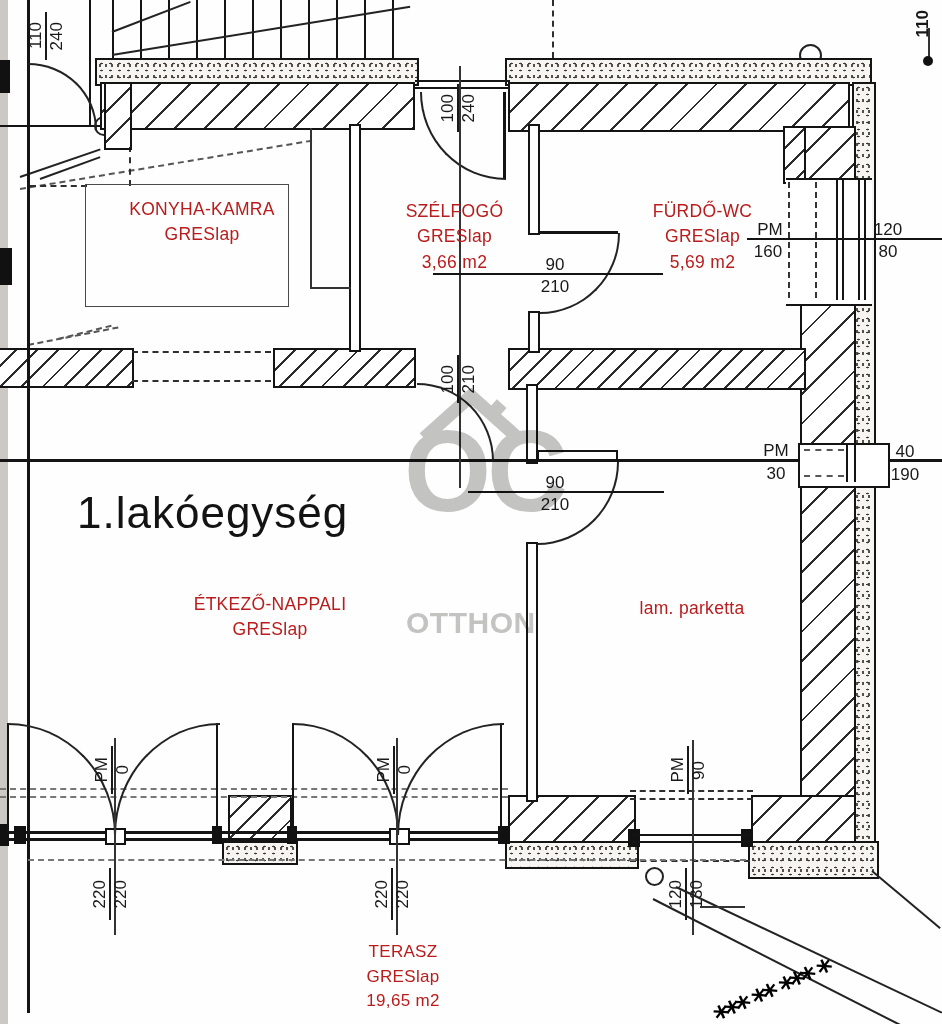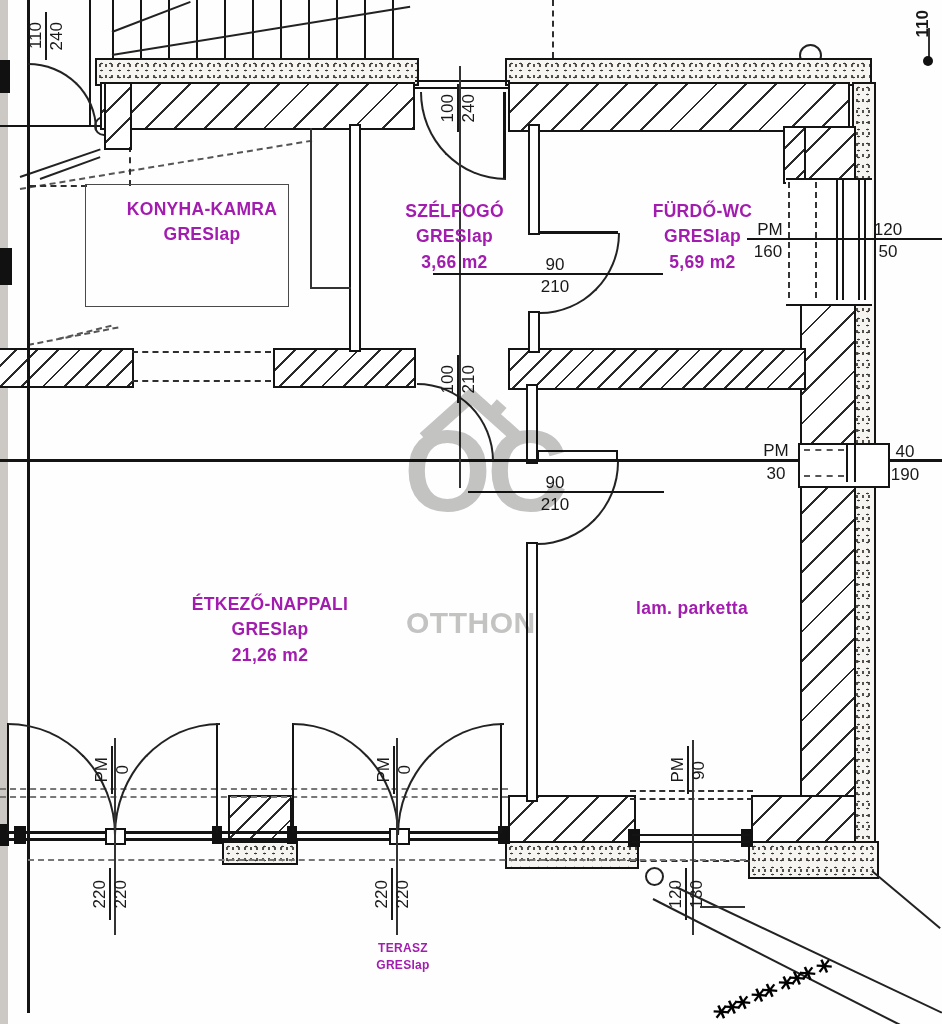--- a/index.html
+++ b/index.html
@@ -23,21 +23,21 @@
   .dash-v{position:absolute;border-left:2px dashed #2e2e2e;}
   .diag{position:absolute;height:0;border-top:2px solid #222;transform-origin:left center;}
   .diag-d{position:absolute;height:0;border-top:2px dashed #555;transform-origin:left center;}
   
   .arc{position:absolute;border:0 solid #222;}
   .arc-tr{border-top:2px solid #222;border-right:2px solid #222;border-top-right-radius:100% 100%;}
   .arc-tl{border-top:2px solid #222;border-left:2px solid #222;border-top-left-radius:100% 100%;}
   .arc-br{border-bottom:2px solid #222;border-right:2px solid #222;border-bottom-right-radius:100% 100%;}
   .arc-bl{border-bottom:2px solid #222;border-left:2px solid #222;border-bottom-left-radius:100% 100%;}
   
-  .room{position:absolute;text-align:center;font-size:17.5px;line-height:1.45;color:#a21caf;letter-spacing:.3px;font-weight:bold;}
+  .room{position:absolute;text-align:center;font-size:17.5px;line-height:1.45;color:#b91c1c;letter-spacing:.3px;}
   .room div{white-space:nowrap;}
   .dim{position:absolute;font-size:17px;color:#191919;white-space:nowrap;text-align:center;}
   .vdim{position:absolute;display:flex;flex-direction:row;align-items:center;}
   .vdim .sep{width:2px;align-self:stretch;background:#191919;}
   .vtext{writing-mode:vertical-rl;transform:rotate(180deg);font-size:17px;color:#191919;
          white-space:nowrap;line-height:1;padding:0 1px;}
   .post{position:absolute;background:#111;}
   .title{position:absolute;font-size:44px;color:#131313;letter-spacing:1px;white-space:nowrap;}
   
   #wm{position:absolute;left:396px;top:388px;width:160px;height:260px;opacity:.62;
@@ -225,21 +225,21 @@
   <div class="dim" style="left:533px;top:277px;width:44px;">210</div>
 
   <div class="dim" style="left:538px;top:473px;width:34px;">90</div>
   <div class="ln" style="left:468px;top:491px;width:196px;height:2px;"></div>
   <div class="dim" style="left:533px;top:495px;width:44px;">210</div>
 
   <div class="dim" style="left:750px;top:220px;width:40px;">PM</div>
   <div class="ln" style="left:747px;top:238px;width:195px;height:2px;"></div>
   <div class="dim" style="left:748px;top:242px;width:40px;">160</div>
   <div class="dim" style="left:868px;top:220px;width:40px;">120</div>
-  <div class="dim" style="left:872px;top:242px;width:32px;">50</div>
+  <div class="dim" style="left:872px;top:242px;width:32px;">80</div>
 
   <div class="dim" style="left:756px;top:441px;width:40px;">PM</div>
   <div class="dim" style="left:760px;top:464px;width:32px;">30</div>
   <div class="dim" style="left:890px;top:442px;width:30px;">40</div>
   <div class="dim" style="left:884px;top:465px;width:42px;">190</div>
 
   <div class="vdim" style="left:668px;top:746px;height:48px;">
     <span class="vtext">PM</span>
       <span class="sep"></span>
       <span class="vtext">90</span>
@@ -282,30 +282,31 @@
     <div>3,66 m2</div>
   </div>
   <div class="room" style="left:635px;top:199px;width:135px;">
     <div>FÜRDŐ-WC</div>
     <div>GRESlap</div>
     <div>5,69 m2</div>
   </div>
   <div class="room" style="left:175px;top:592px;width:190px;">
     <div>ÉTKEZŐ-NAPPALI</div>
     <div>GRESlap</div>
-    <div>21,26 m2</div>
   </div>
   <div class="room" style="left:612px;top:596px;width:160px;font-size:18.5px;">
     <div style="font-size:17.5px">lam. parketta</div>
   </div>
-  <div class="room" style="left:328px;top:940px;width:150px;font-size:12px;">
+  <div class="room" style="left:328px;top:940px;width:150px;font-size:17px;">
     <div>TERASZ</div>
     <div>GRESlap</div>
-  </div>
-
+    <div>19,65 m2</div>
+  </div>
+
+  <div class="title" style="left:77px;top:488px;">1.lakóegység</div>
 
   <div id="wm">
     <svg width="150" height="52" viewBox="0 0 150 52" style="position:absolute;left:0;top:0;">
       <path d="M28 50 L75 8 L122 50" fill="none" stroke="#9f9f9e" stroke-width="13"></path>
       <rect x="96" y="14" width="13" height="10" fill="#9f9f9e" transform="rotate(42 102 19)"></rect>
     </svg>
     <div class="mono">OC</div>
     <div class="w2">OTTHON</div>
   </div>
 

